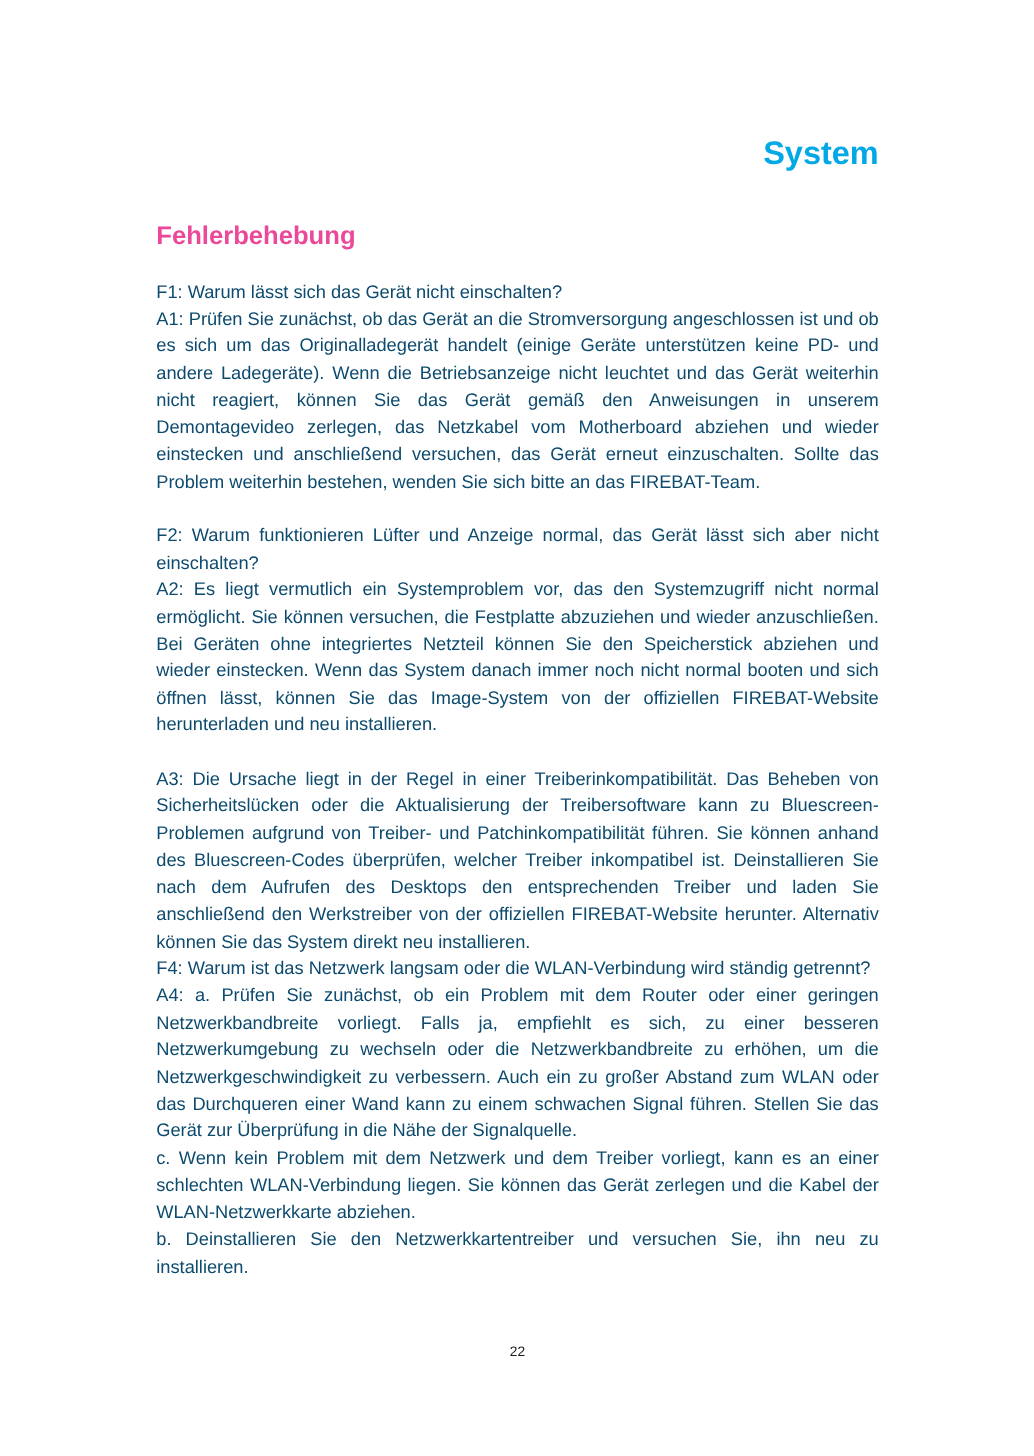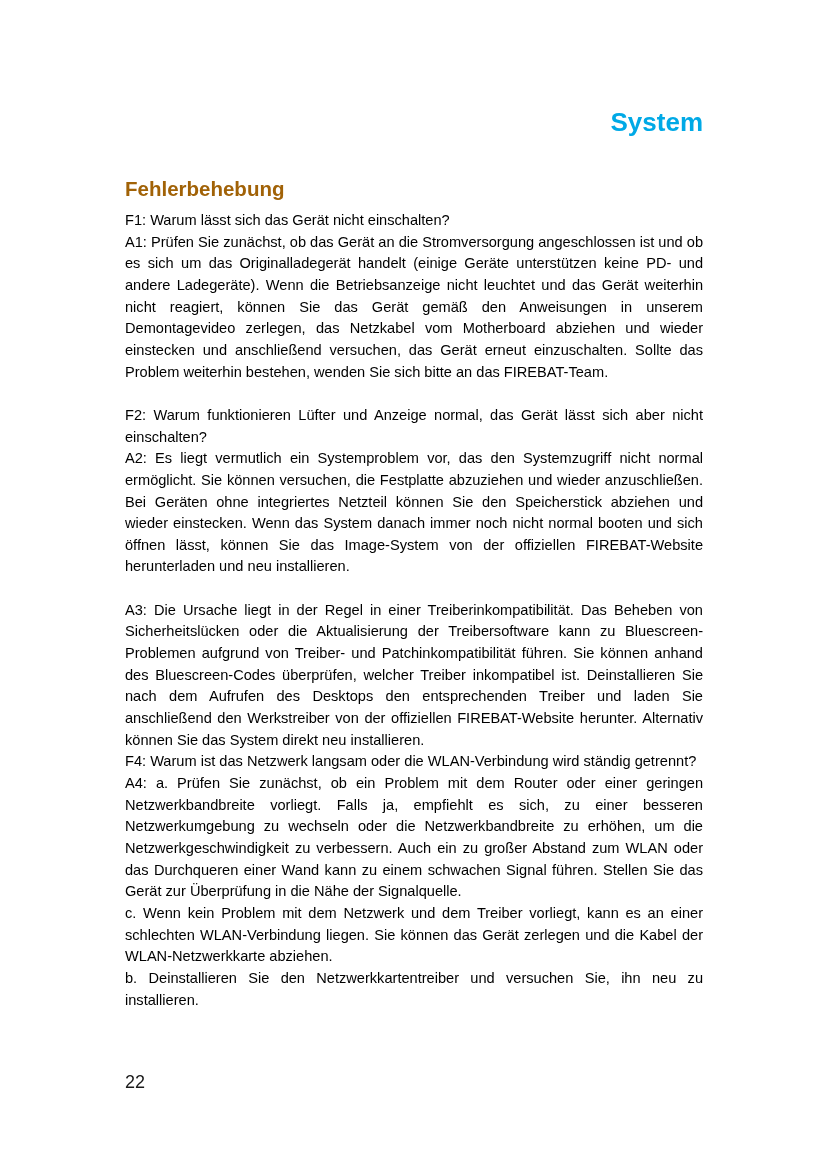--- a/index.html
+++ b/index.html
@@ -7,33 +7,33 @@
     .page { position: absolute; left: 125px; top: 0; width: 578px; }
     .lang-title {
       position: absolute; top: 104px; right: 0;
       font-family: "Liberation Sans", sans-serif;
       font-weight: bold; font-size: 26px; color: #00a9e6;
       letter-spacing: 0px; line-height: 36px;
     }
     .section-title {
       position: absolute; top: 175px; left: 0;
       font-family: "Liberation Sans", sans-serif;
-      font-weight: bold; font-size: 20.5px; color: #a16207;
+      font-weight: bold; font-size: 20.5px; color: #ec4899;
       line-height: 28px;
     }
     .body {
-      position: absolute; top: 210px; left: 0; width: 578px;
+      position: absolute; top: 224px; left: 0; width: 578px;
       font-family: "Liberation Sans", sans-serif;
-      font-size: 14.6px; color: #000000; line-height: 21.65px;
+      font-size: 14.6px; color: #0c4a6e; line-height: 21.65px;
     }
     .body p { margin: 0; text-align: justify; }
     .gap { height: 21.65px; }
     .page-number {
-      position: absolute; top: 1071px; left: 0; width: 578px; text-align: left;
-      font-family: "Liberation Sans", sans-serif; font-size: 18px; color: #1a1a1a;
+      position: absolute; top: 1071px; left: 0; width: 578px; text-align: center;
+      font-family: "Liberation Sans", sans-serif; font-size: 11px; color: #1a1a1a;
       line-height: 22px;
     }
   </style>
 </head>
 <body>
 
 <div class="page">
   <div class="lang-title">System</div>
   <div class="section-title">Fehlerbehebung</div>
 

